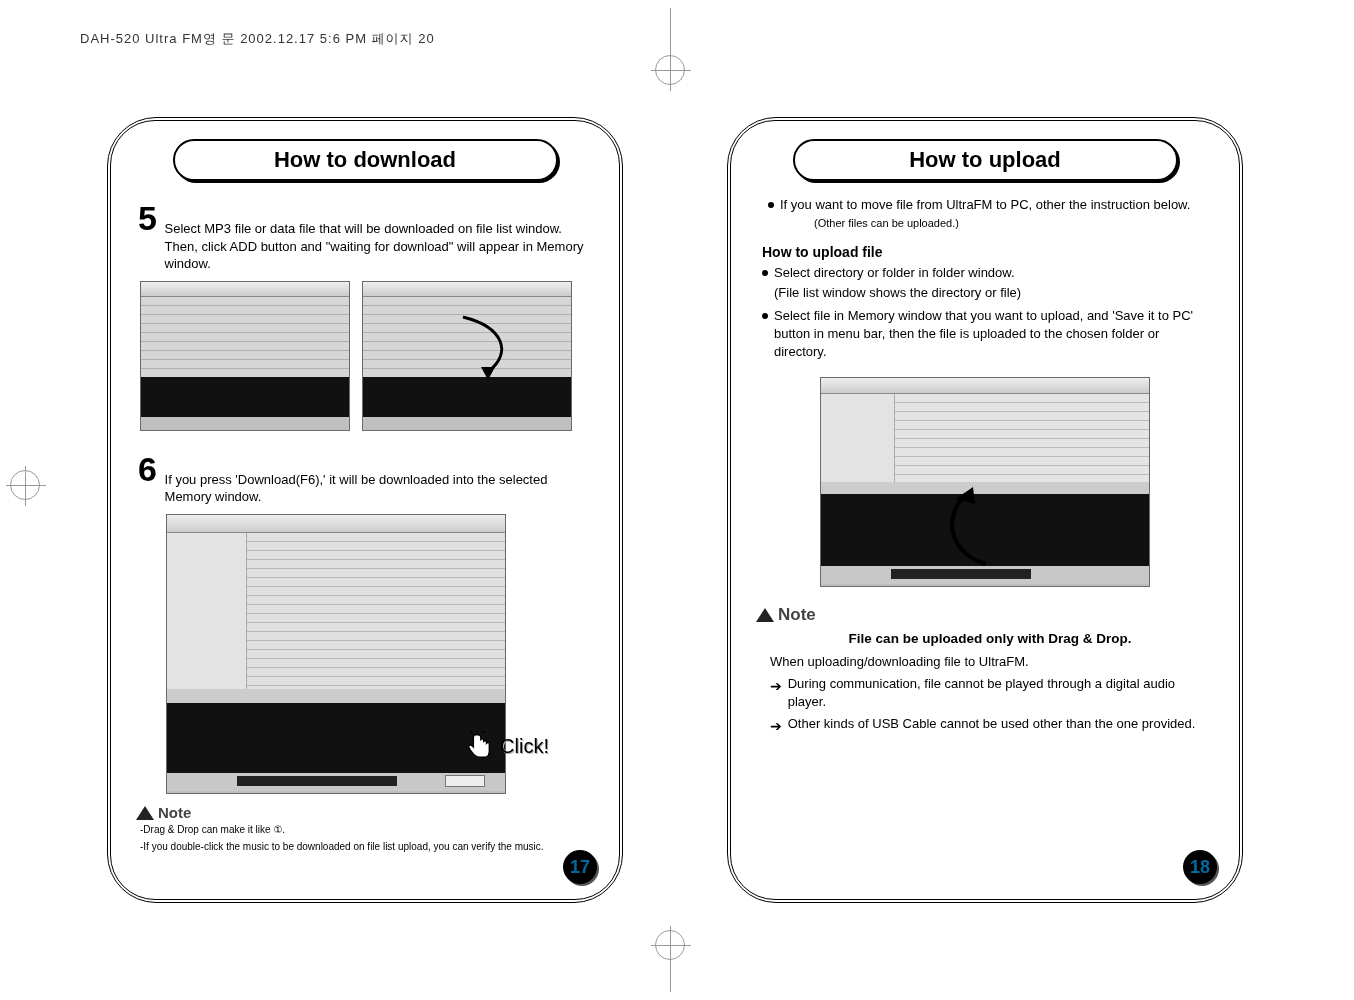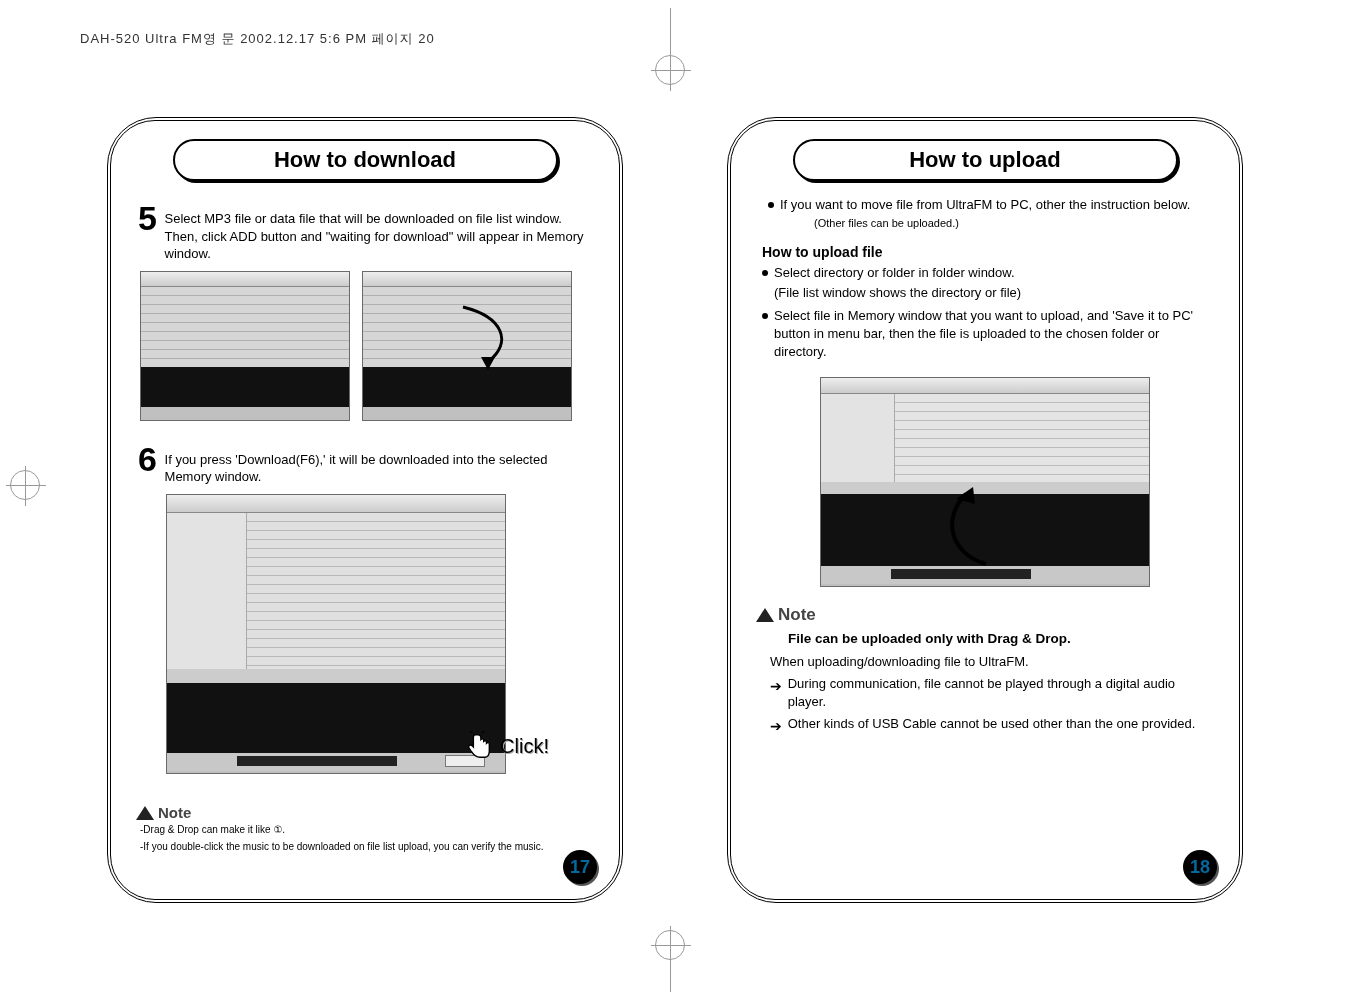--- a/index.html
+++ b/index.html
@@ -109,21 +109,21 @@
   }
 
   .bignum {
     font-size: 34px;
     font-weight: bold;
     display: inline-block;
     vertical-align: top;
     margin-right: 4px;
   }
   .step-row { font-size: 13px; line-height: 1.35; padding-left: 2px; }
-  .step-row .txt { display:inline-block; vertical-align:top; width: 420px; margin-top:14px; }
+  .step-row .txt { display:inline-block; vertical-align:top; width: 420px; margin-top:24px; }
 
   .screenshot {
     background: #bfbfbf;
     border: 1px solid #6a6a6a;
     position: relative;
     overflow: hidden;
   }
   .screenshot .toolbar { height:18px; background:linear-gradient(#eee,#ccc); border-bottom:1px solid #888; }
 
   .ss-pair { display:flex; gap:12px; margin:8px 0 16px 4px; }
@@ -194,21 +194,21 @@
   .ss-right .cols{display:flex;height:88px;}
   .ss-right .tree{width:74px;background:#e3e3e3;border-right:1px solid #aaa;}
   .ss-right .grid{flex:1;background:#e4e4e4;}
   .ss-right .mid{height:12px;background:#ccc;}
   .ss-right .lower{height:72px;background:#111;position:relative;}
   .ss-right .foot{height:18px;background:#c8c8c8;position:relative;}
   .ss-right .foot .bar{position:absolute;left:70px;top:3px;height:10px;width:140px;background:#222;}
 
   .note-block { margin-top:18px; }
   .note-block .title{font-weight:bold;font-size:17px;}
-  .note-sub-bold { font-weight:bold; font-size:13.5px; margin:6px 0 8px 32px;}
+  .note-sub-bold { font-weight:bold; font-size:13.5px; margin:6px 0 8px 10px;text-align:center;}
   .arrow-line { display:flex; gap:6px; font-size:13px; margin:3px 0 3px 14px; line-height:1.4;}
   .arrow-line .arw{ margin-top:2px; font-size:14px; }
   .ss-pair .ss-small .upper,
   .ss-big .grid,
   .ss-right .grid { position:relative; }
   .ss-pair .ss-small .upper::after,
   .ss-big .grid::after,
   .ss-right .grid::after{
     content:"";position:absolute;inset:0;
     background: repeating-linear-gradient(#0000 0 8px, rgba(0,0,0,.18) 8px 9px);

